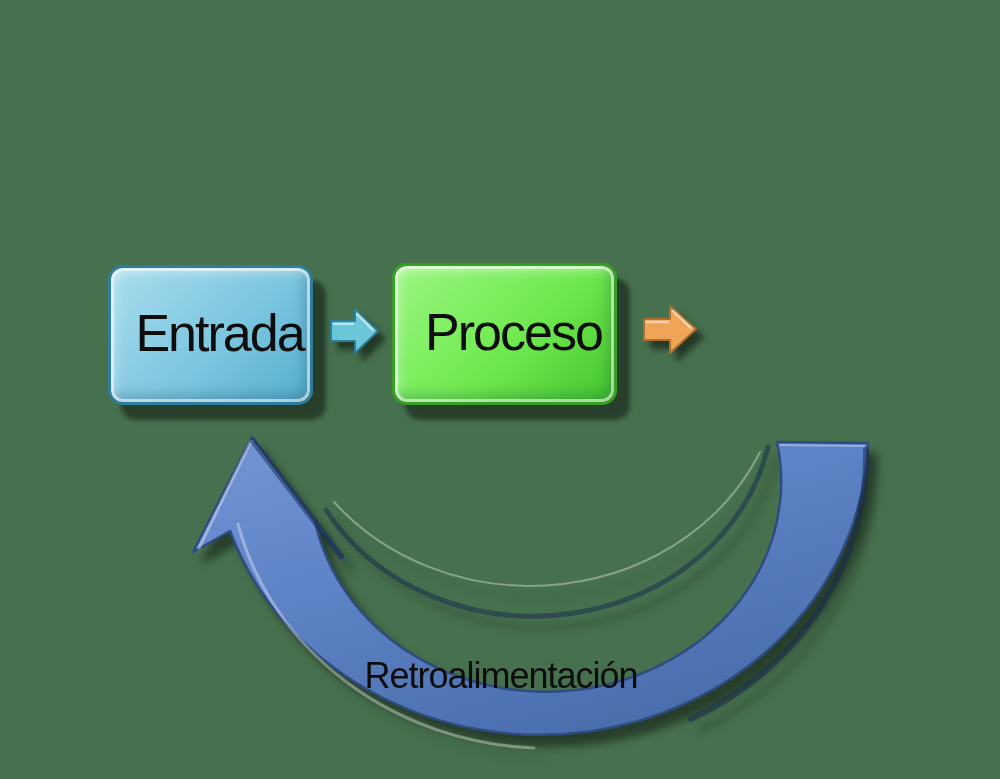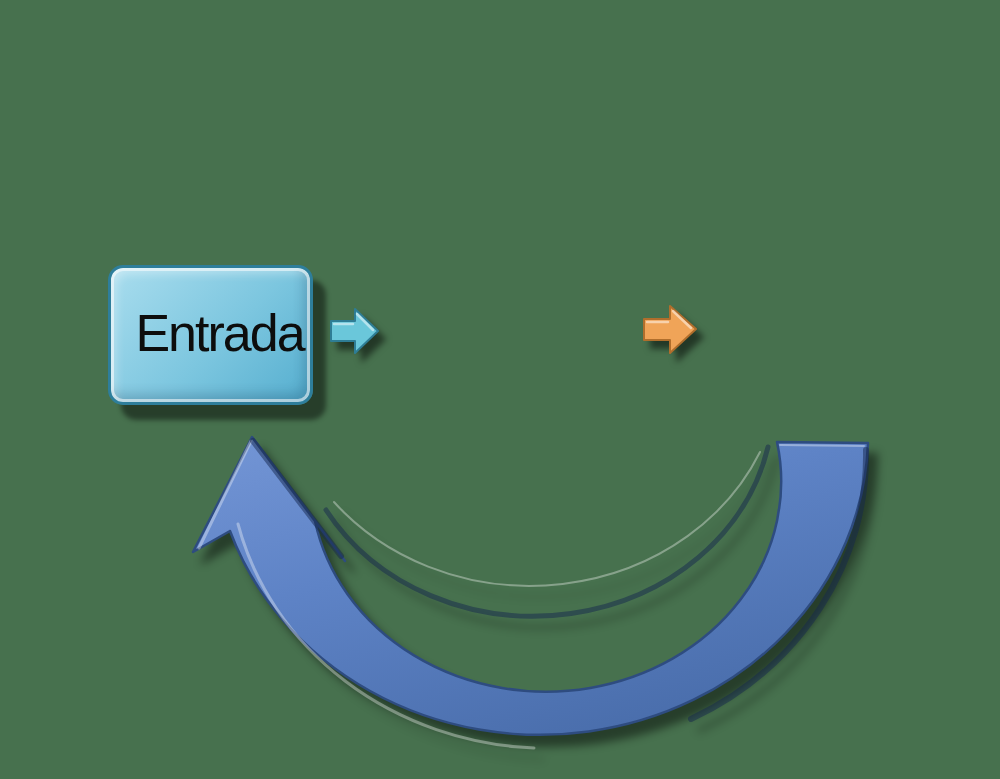--- a/index.html
+++ b/index.html
@@ -95,30 +95,34 @@
              Z"></path>
     <path class="bevel-light" d="M 238 524 A 320 294 0 0 0 534 748"></path>
     <path class="bevel-dark" d="M 866 450 A 322 296 0 0 1 691 719"></path>
     <path class="bevel-dark groove" d="M 326 510 A 240 214 0 0 0 768 447"></path>
     <path class="bevel-light thin" d="M 334 502 A 252 226 0 0 0 760 452"></path>
     <path class="bevel-light" d="M 199 548 L 251 441"></path>
     <path class="bevel-dark" d="M 253 441 L 341 556" stroke-width="4"></path>
     <path class="bevel-light thin" d="M 780 445 L 864 446"></path>
   </svg>
 
+  <div class="feedback-label">Retroalimentación</div>
 
   <div class="box box-entrada">
     <span class="box-label">Entrada</span>
   </div>
 
   <svg class="flow flow-1" viewBox="0 0 50 48" xmlns="http://www.w3.org/2000/svg">
     <polygon points="1,14 25,14 25,2 48,24 25,46 25,34 1,34"></polygon>
     <path class="hi" d="M4 17 H23 M27 7 L43 23"></path>
   </svg>
 
+  <div class="box box-proceso">
+    <span class="box-label">Proceso</span>
+  </div>
 
   <svg class="flow flow-2" viewBox="0 0 55 51" xmlns="http://www.w3.org/2000/svg">
     <polygon points="1,15 27,15 27,2 53,25 27,49 27,36 1,36"></polygon>
     <path class="hi" d="M4 18 H25 M30 7 L48 24"></path>
   </svg>
 
 
 </div>
 
 </body></html>

